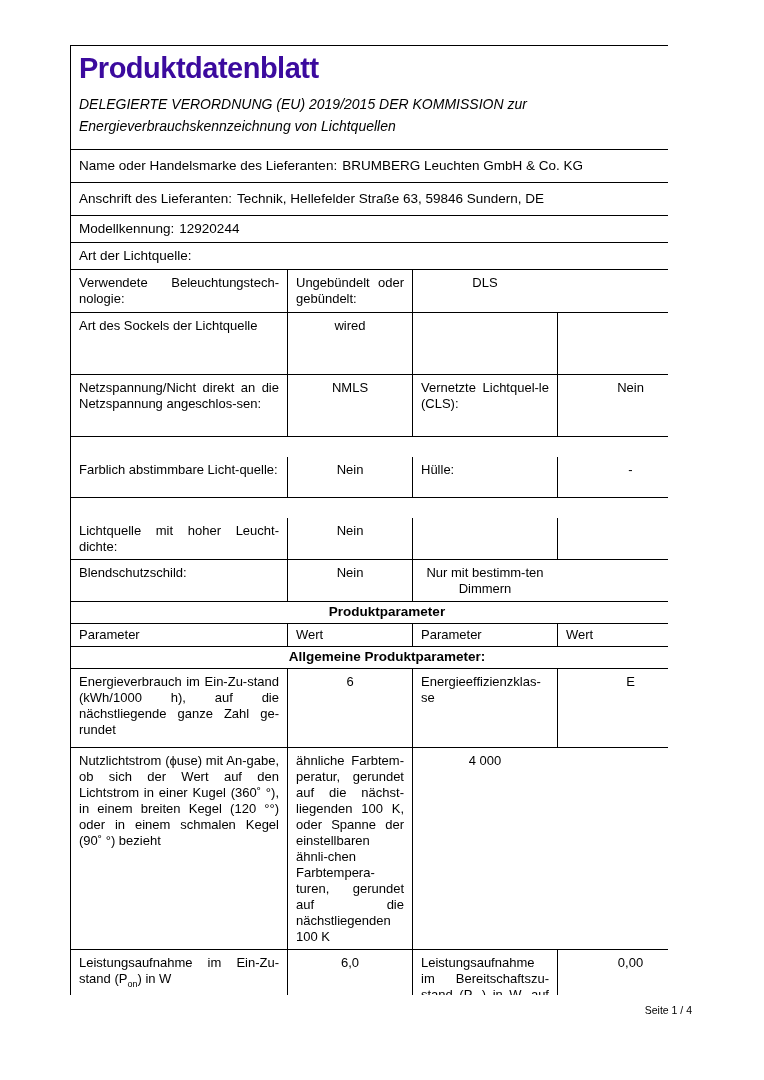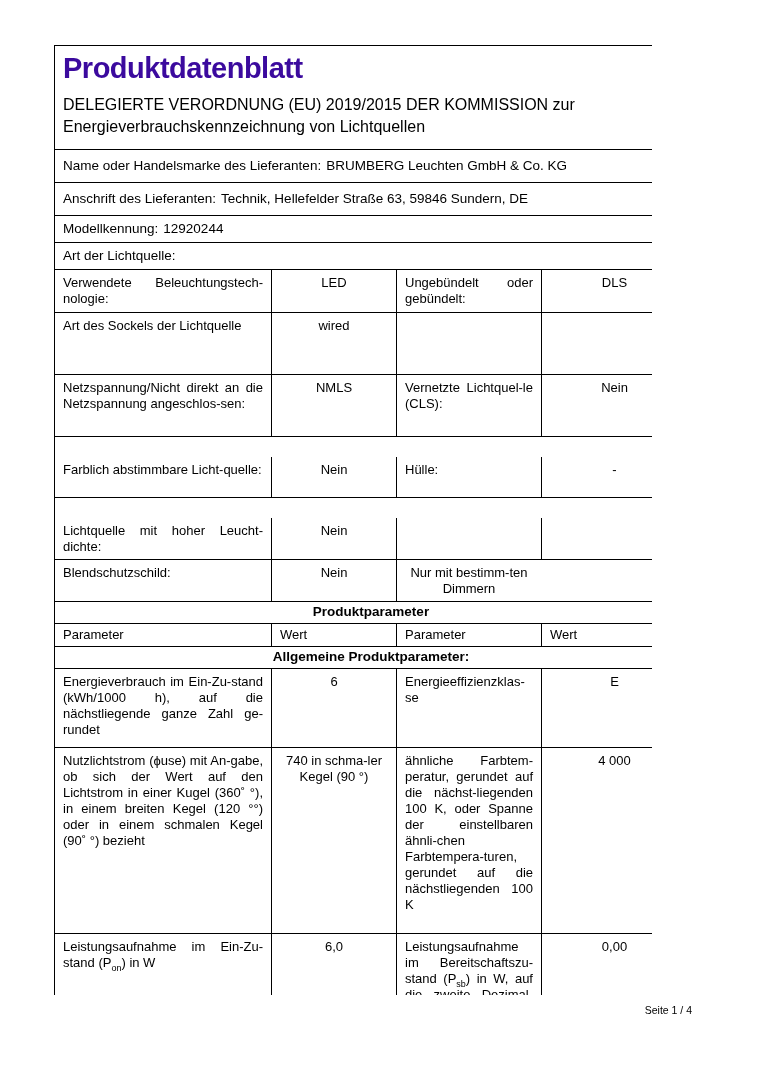--- a/index.html
+++ b/index.html
@@ -10,21 +10,21 @@
   body {
     width: 764px;
     height: 1080px;
     position: relative;
     font-family: "Liberation Sans", sans-serif;
     color: #000000;
     overflow: hidden;
   }
   .doc-clip {
     position: absolute;
-    left: 54px;
+    left: 70px;
     top: 45px;
     width: 598px;
     height: 950px;
     overflow: hidden;
   }
   .doc {
     width: 634px;
     box-sizing: border-box;
     border-left: 1px solid #000;
     border-right: 1px solid #000;
@@ -37,22 +37,23 @@
   
   .head-cell { padding: 6px 8px 12px 8px; }
   .doc-title {
     margin: 0;
     font-size: 29px;
     font-weight: bold;
     letter-spacing: -0.5px;
   }
   .doc-sub {
     margin-top: 9px;
-    font-size: 16px;
+    font-size: 14px;
     line-height: 21.5px;
+    font-style: italic;
   }
 
   
   .info-row { padding: 8px 8px; font-size: 13.5px; line-height: 16px; }
   .info-row.slim { padding: 5px 8px; }
   .info-label { font-weight: normal; }
   .info-value { margin-left: 5px; }
 
   
   .grid-row {
@@ -122,21 +123,20 @@
     </div>
     <div class="row info-row slim">
       <span class="info-label">Modellkennung:</span><span class="info-value">12920244</span>
     </div>
     <div class="row info-row slim">
       <span class="info-label">Art der Lichtquelle:</span>
     </div>
 
     <div class="row grid-row mh43">
       <div class="cell param">Verwendete Beleuchtungstech-nologie:</div>
-      <div class="cell value">LED</div>
       <div class="cell param">Ungebündelt oder gebündelt:</div>
       <div class="cell value">DLS</div>
     </div>
 
     <div class="row grid-row mh62">
       <div class="cell param">
         <div>Art des Sockels der Lichtquelle</div>
       </div>
       <div class="cell value">wired</div>
       <div class="cell param"></div>
@@ -183,21 +183,20 @@
 
     <div class="row grid-row mh79">
       <div class="cell param">Energieverbrauch im Ein-Zu-stand (kWh/1000 h), auf die nächstliegende ganze Zahl ge-rundet</div>
       <div class="cell value">6</div>
       <div class="cell param">Energieeffizienzklas-se</div>
       <div class="cell value">E</div>
     </div>
 
     <div class="row grid-row mh186">
       <div class="cell param">Nutzlichtstrom (ϕuse) mit An-gabe, ob sich der Wert auf den Lichtstrom in einer Kugel (360˚ °), in einem breiten Kegel (120 °°) oder in einem schmalen Kegel (90˚ °) bezieht</div>
-      <div class="cell value">740 in schma-ler Kegel (90 °)</div>
       <div class="cell param">ähnliche Farbtem-peratur, gerundet auf die nächst-liegenden 100 K, oder Spanne der einstellbaren ähnli-chen Farbtempera-turen, gerundet auf die nächstliegenden 100 K</div>
       <div class="cell value">4 000</div>
     </div>
 
     <div class="row grid-row mh100">
       <div class="cell param"><span>Leistungsaufnahme im Ein-Zu-stand (P</span><sub>on</sub><span>) in W</span></div>
       <div class="cell value">6,0</div>
       <div class="cell param"><span>Leistungsaufnahme im Bereitschaftszu-stand (P</span><sub>sb</sub><span>) in W, auf die zweite Dezimal-stelle bezieht</span></div>
       <div class="cell value">0,00</div>
     </div>

